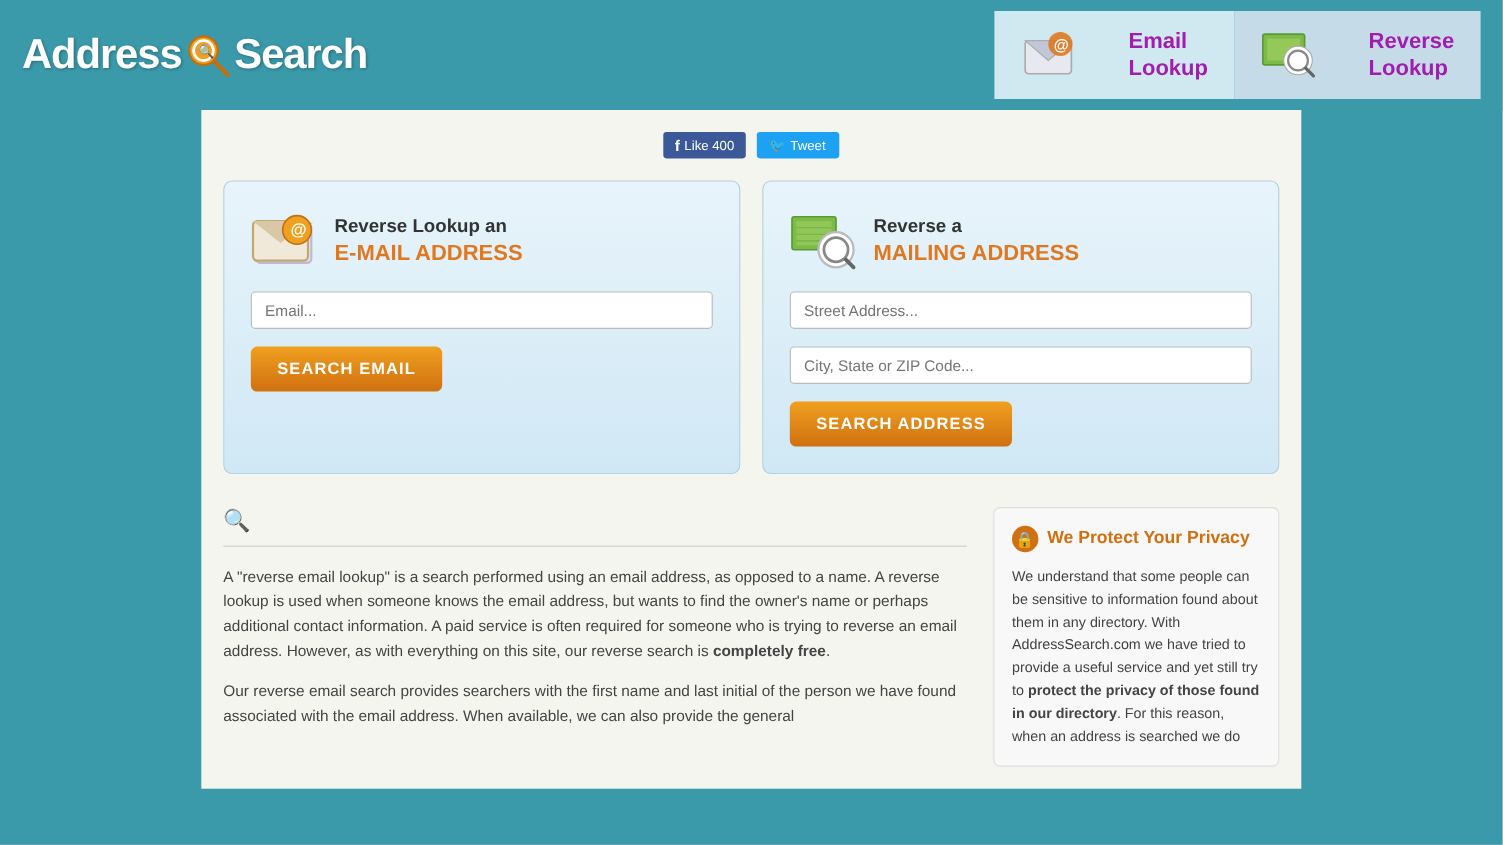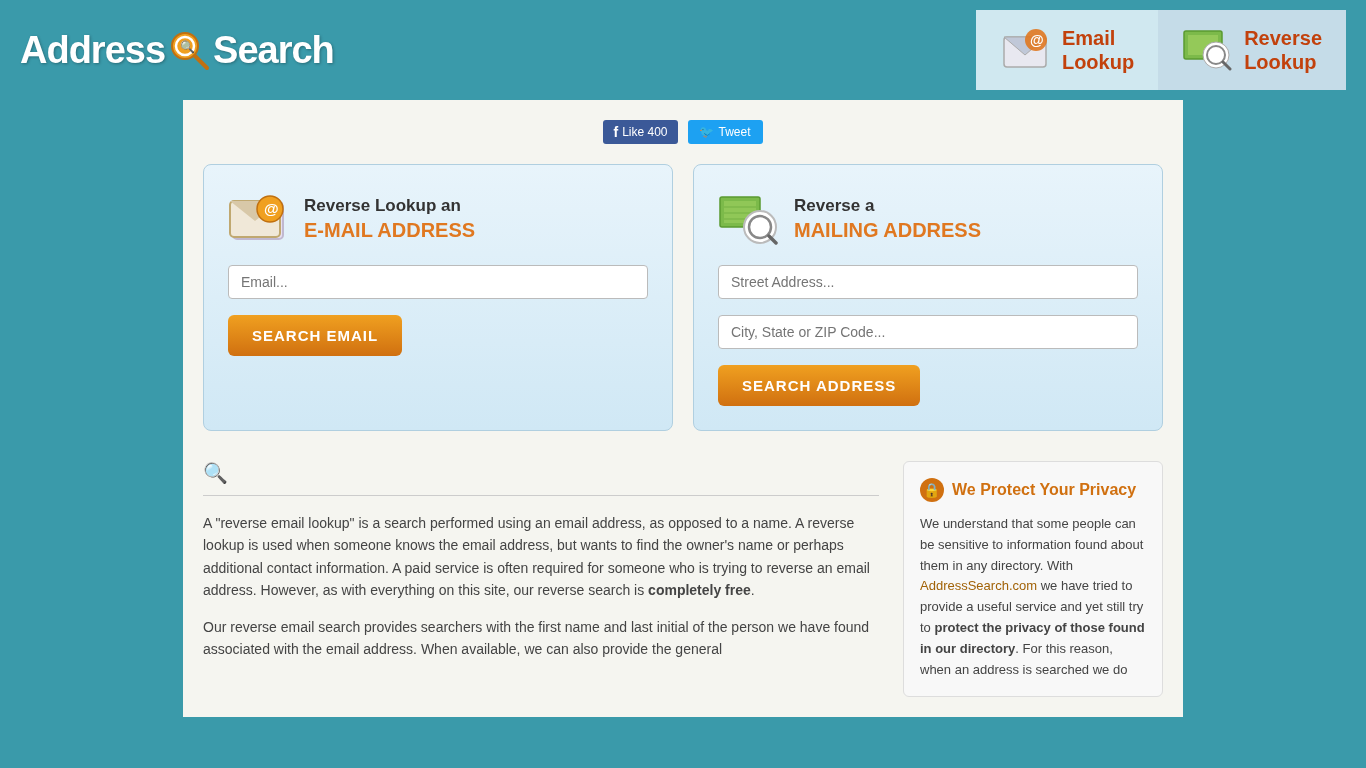--- a/index.html
+++ b/index.html
@@ -46,22 +46,23 @@
     }
     .nav-btn-email {
       background-color: #d0e8f0;
     }
     .nav-btn-reverse {
       background-color: #c5dce8;
     }
     .nav-btn-text {
       font-size: 20px;
       font-weight: bold;
-      color: #c2410c;
+      color: #a21caf;
       line-height: 1.2;
+      margin-left: 36px;
     }
     .nav-btn-icon {
       width: 50px;
       height: 50px;
       flex-shrink: 0;
     }
 
     
     .main-container {
       background-color: #f5f5f0;
@@ -231,21 +232,21 @@
       justify-content: center;
       color: white;
       font-size: 14px;
     }
     .privacy-text {
       color: #444;
       line-height: 1.6;
       font-size: 13px;
     }
     .privacy-link {
-      color: #a16207;
+      color: #404040;
       text-decoration: none;
     }
     .privacy-bold {
       font-weight: bold;
     }
   </style>
 </head>
 <body>
 
 <div class="header">

